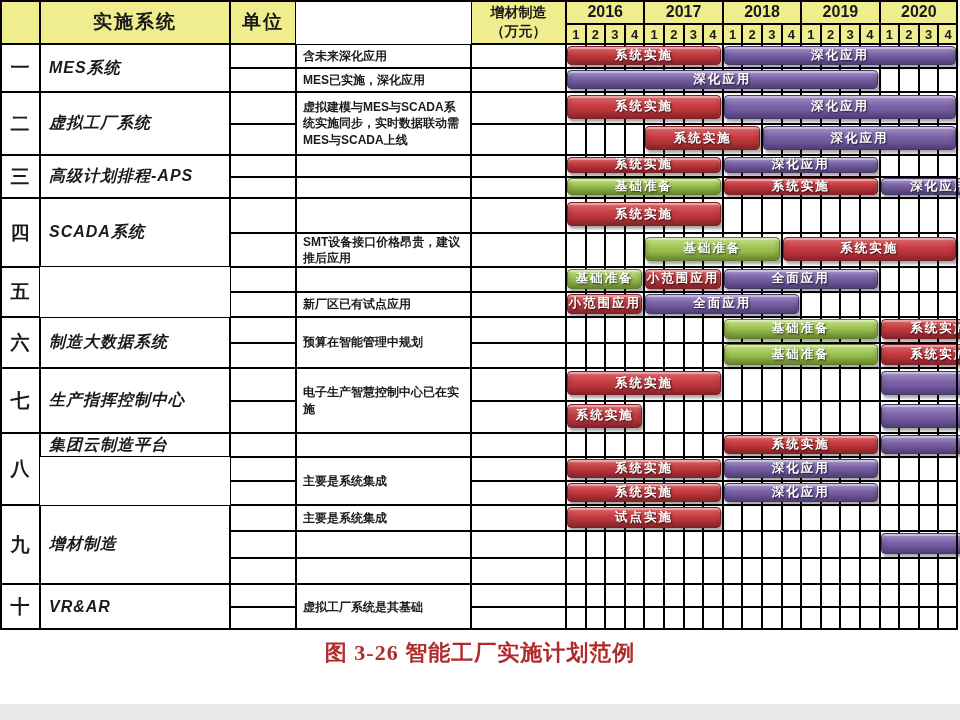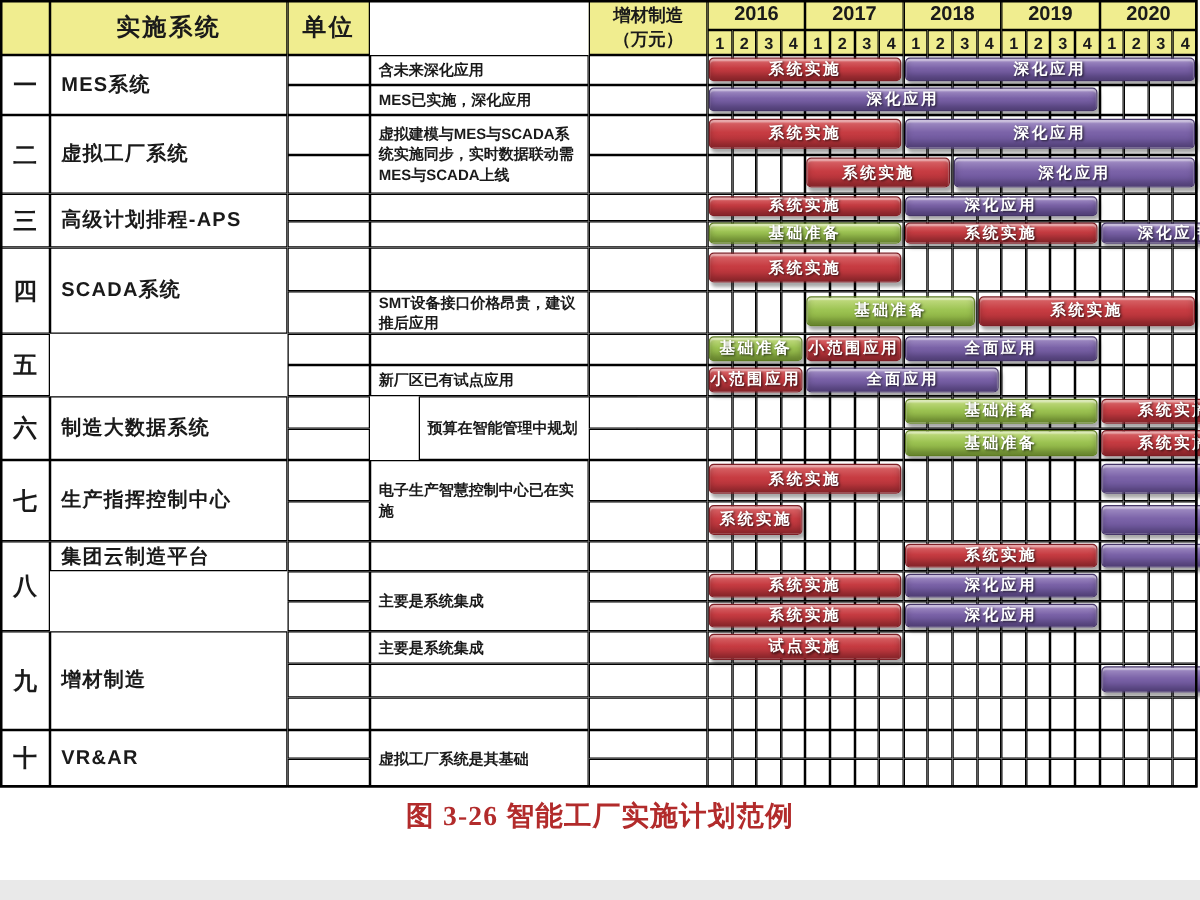--- a/index.html
+++ b/index.html
@@ -7,21 +7,21 @@
          font-family:"Liberation Sans",sans-serif;}
   #table{position:absolute;left:0;top:0;width:960px;height:632px;overflow:hidden;}
   .cell{position:absolute;box-sizing:border-box;border:1px solid #000;background:#fff;
         display:flex;align-items:center;justify-content:center;font-weight:bold;color:#1a1a1a;}
   .hcell{background:#f0ed8f;}
   .hdr-main{font-size:19px;letter-spacing:2px;}
   .hdr-cost{font-size:14px;white-space:pre-line;text-align:center;line-height:1.35;}
   .year{font-size:16px;}
   .q{font-size:13px;}
   .idx{font-size:19px;}
-  .sys{justify-content:flex-start;padding-left:8px;font-size:16px;letter-spacing:1px;}
+  .sys{justify-content:flex-start;padding-left:8px;font-size:16px;letter-spacing:1px;font-style:italic;}
   .rem{justify-content:flex-start;padding:2px 3px 2px 6px;font-size:12px;line-height:1.35;
        text-align:left;}
   .bar{position:absolute;z-index:5;box-sizing:border-box;border-radius:4px;
        display:flex;align-items:center;justify-content:center;overflow:hidden;
        color:#fff;font-weight:bold;font-size:12.5px;letter-spacing:2px;white-space:nowrap;
        text-shadow:1px 1px 2px rgba(0,0,0,.75);
        box-shadow:inset 0 2px 1px rgba(255,255,255,.45), inset 0 -4px 6px rgba(0,0,0,.25), 2px 3px 3px rgba(0,0,0,.35);}
   .bar.red{background:linear-gradient(180deg,#da6a6d 0%,#c73c42 45%,#b02f36 100%);border:1px solid #7e1f26;}
   .bar.purple{background:linear-gradient(180deg,#a693c8 0%,#7b63a8 45%,#69529a 100%);border:1px solid #463668;}
   .bar.green{background:linear-gradient(180deg,#c6de86 0%,#9dc453 45%,#87ad3c 100%);border:1px solid #5f7d24;}
@@ -324,21 +324,21 @@
       <div class="cell qcell" style="left: 879.6px; top: 292px; width: 19.6px; height: 25px;"></div>
       <div class="cell qcell" style="left: 899.2px; top: 292px; width: 19.6px; height: 25px;"></div>
       <div class="cell qcell" style="left: 918.8px; top: 292px; width: 19.6px; height: 25px;"></div>
       <div class="cell qcell" style="left: 938.4px; top: 292px; width: 19.6px; height: 25px;"></div>
       <div class="bar red" style="left: 567px; top: 293.5px; width: 75.4px; height: 20px;">小范围应用</div>
       <div class="bar purple" style="left: 645.4px; top: 293.5px; width: 153.8px; height: 20px;">全面应用</div>
       <div class="cell idx" style="left: 0px; top: 317px; width: 40px; height: 51px;">六</div>
       <div class="cell sys" style="left: 40px; top: 317px; width: 190px; height: 51px;">制造大数据系统</div>
       <div class="cell " style="left: 230px; top: 317px; width: 66px; height: 25.5px;"></div>
       <div class="cell " style="left: 230px; top: 342.5px; width: 66px; height: 25.5px;"></div>
-      <div class="cell rem" style="left: 296px; top: 317px; width: 175px; height: 51px; margin-left: 39px;">预算在智能管理中规划</div>
+      <div class="cell rem" style="left: 296px; top: 317px; width: 175px; height: 51px;">预算在智能管理中规划</div>
       <div class="cell " style="left: 471px; top: 317px; width: 95px; height: 25.5px;"></div>
       <div class="cell " style="left: 471px; top: 342.5px; width: 95px; height: 25.5px;"></div>
       <div class="cell qcell" style="left: 566px; top: 317px; width: 19.6px; height: 25.5px;"></div>
       <div class="cell qcell" style="left: 585.6px; top: 317px; width: 19.6px; height: 25.5px;"></div>
       <div class="cell qcell" style="left: 605.2px; top: 317px; width: 19.6px; height: 25.5px;"></div>
       <div class="cell qcell" style="left: 624.8px; top: 317px; width: 19.6px; height: 25.5px;"></div>
       <div class="cell qcell" style="left: 644.4px; top: 317px; width: 19.6px; height: 25.5px;"></div>
       <div class="cell qcell" style="left: 664px; top: 317px; width: 19.6px; height: 25.5px;"></div>
       <div class="cell qcell" style="left: 683.6px; top: 317px; width: 19.6px; height: 25.5px;"></div>
       <div class="cell qcell" style="left: 703.2px; top: 317px; width: 19.6px; height: 25.5px;"></div>

